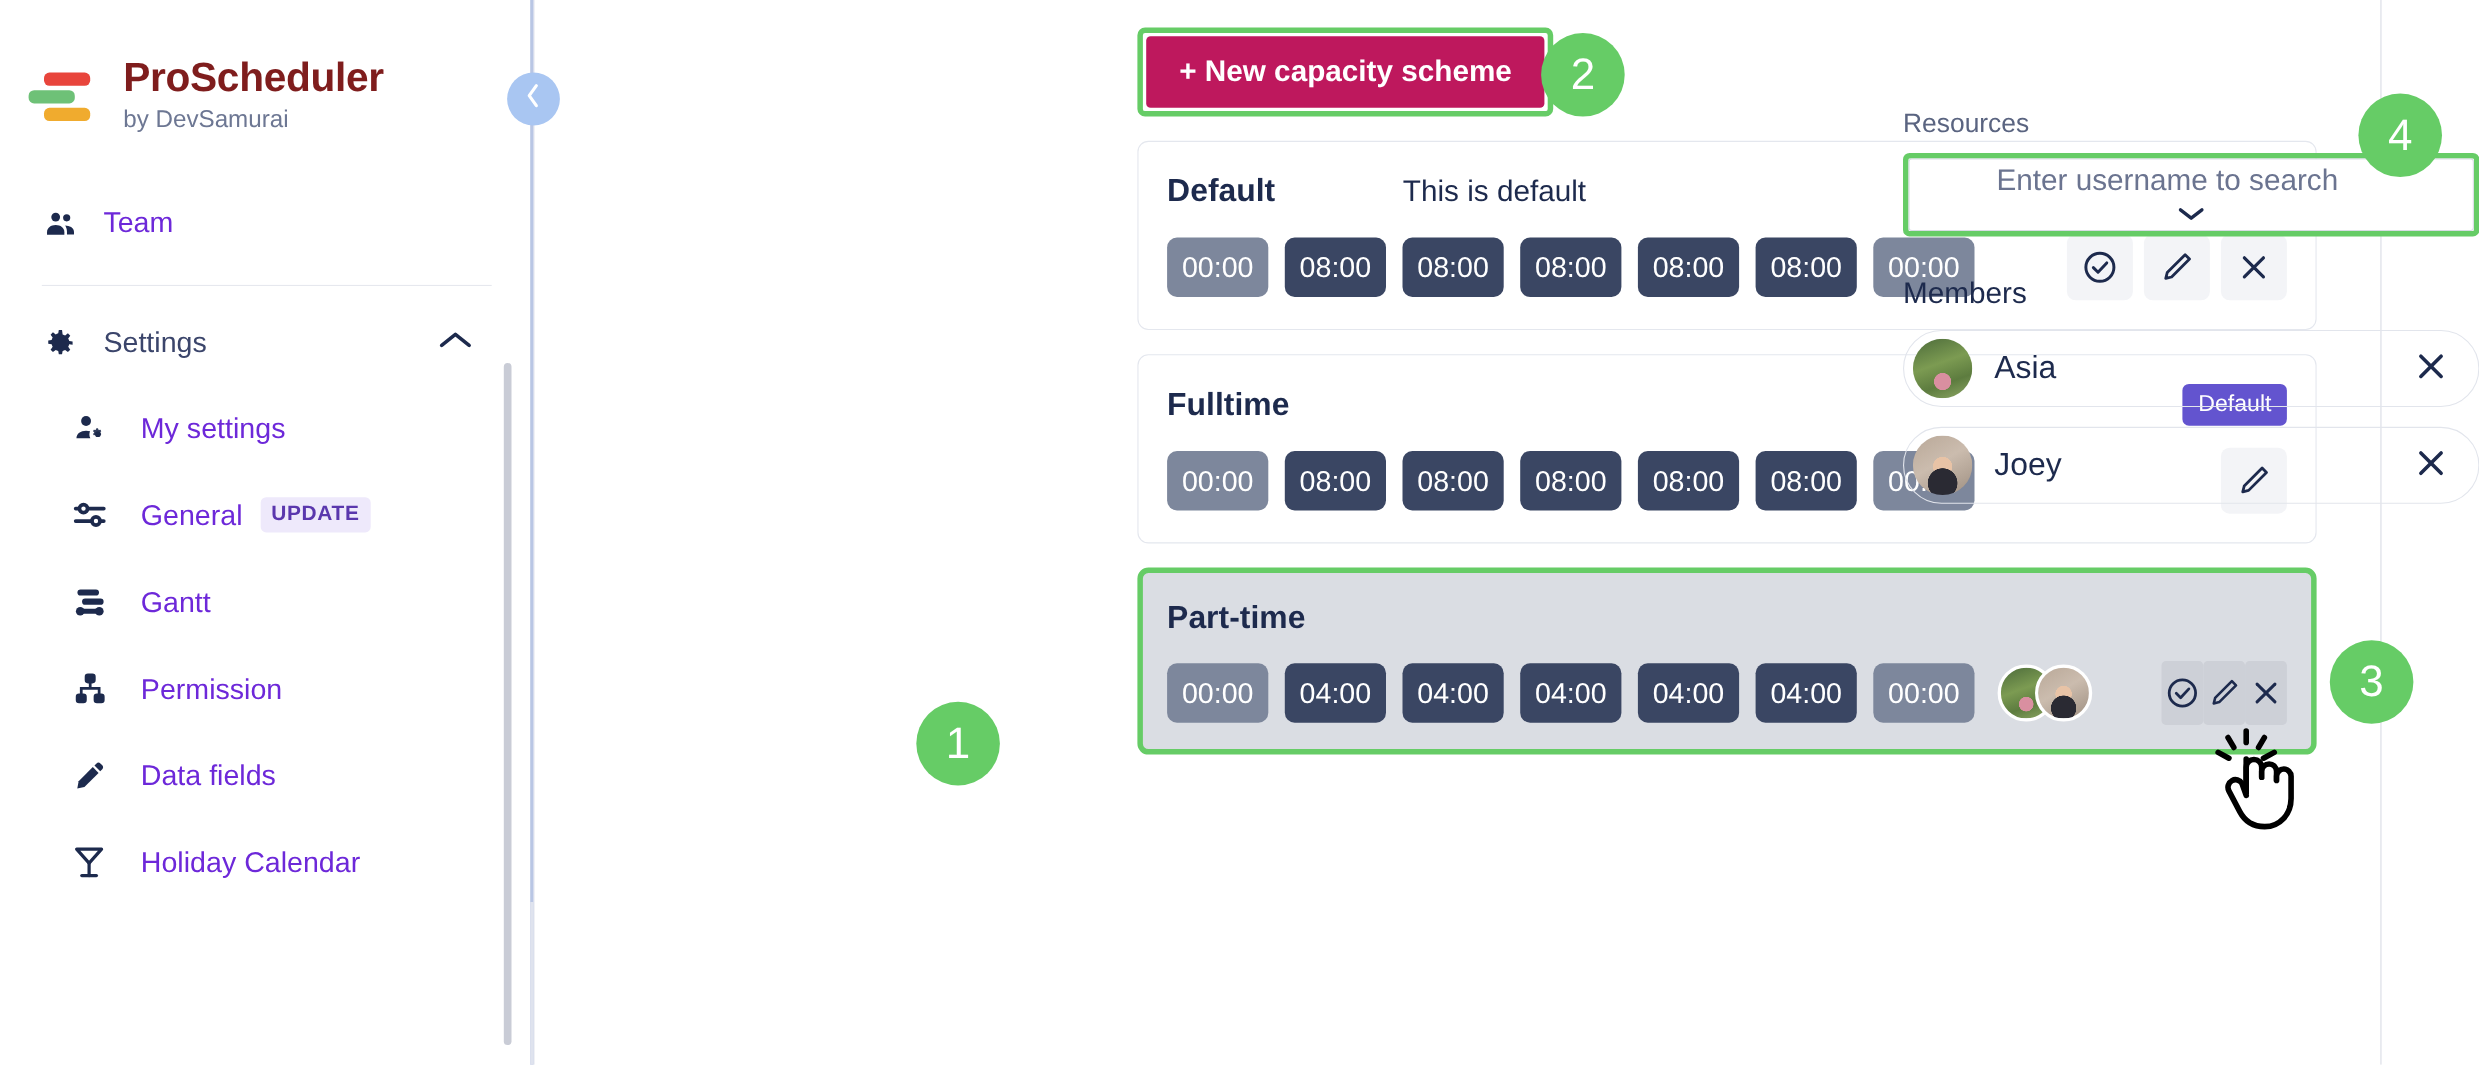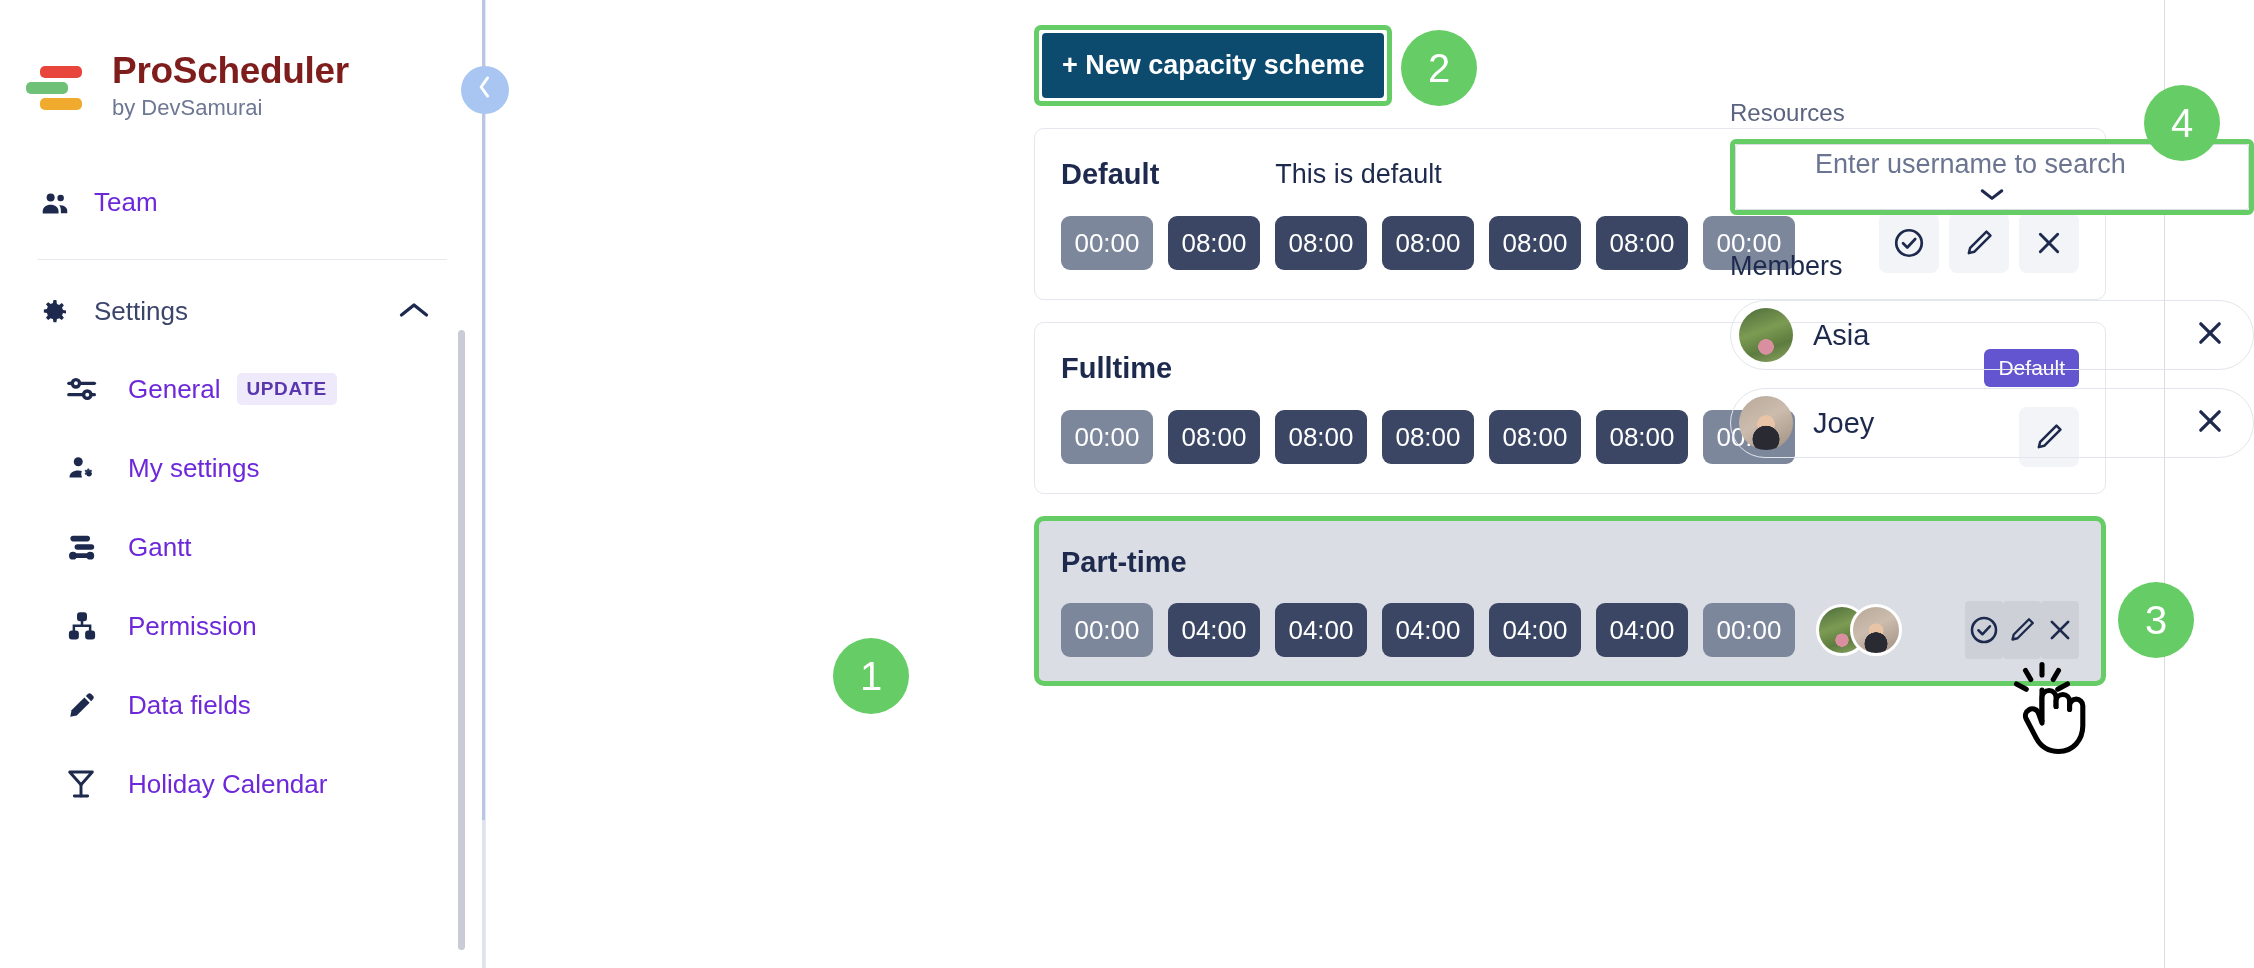--- a/index.html
+++ b/index.html
@@ -77,23 +77,23 @@
 
   
   .main { flex: 1; position: relative; padding: 0; }
 
   .new-scheme-wrap {
     position: absolute; left: 548px; top: 25px;
     border: 5px solid #66cc66; border-radius: 7px;
     padding: 3px;
   }
   .new-scheme-btn {
-    background: #0c4a6e; color: #fff;
+    background: #be185d; color: #fff;
     font-size: 27px; font-weight: bold;
-    padding: 17px 20px; border-radius: 4px; border: none;
+    padding: 17px 30px; border-radius: 4px; border: none;
     cursor: pointer; white-space: nowrap;
   }
 
   .step {
     position: absolute;
     width: 76px; height: 76px; border-radius: 50%;
     background: #66cc66; color: #fff;
     display: flex; align-items: center; justify-content: center;
     font-size: 40px; font-weight: normal; z-index: 8;
   }
@@ -231,41 +231,41 @@
         <span class="lb">Settings</span>
         <span class="chev-up">
           <svg width="30" height="20" viewBox="0 0 24 14" fill="none" stroke="currentColor" stroke-width="2.6" stroke-linecap="round" stroke-linejoin="round">
               <polyline points="2,11 12,3 22,11"></polyline>
             </svg>
         </span>
       </div>
 
       <div class="nav-row sub">
         <span class="ic">
+          <svg width="32" height="30" viewBox="0 0 24 24" fill="currentColor">
+            <circle cx="9" cy="7" r="3.6"></circle>
+            <path d="M2 19.5c0-3.4 3.1-5.5 7-5.5 1 0 2 .15 2.9.42-.3.7-.5 1.5-.5 2.3 0 1 .25 1.95.7 2.78z"></path>
+            <circle cx="17.6" cy="16.6" r="2.1"></circle>
+            <path d="M17.6 12.3l.55 1.25 1.35-.2.55 1-.95 1 .95 1-.55 1-1.35-.2-.55 1.25-1.1 0-.55-1.25-1.35.2-.55-1 .95-1-.95-1 .55-1 1.35.2.55-1.25z" opacity="0.9"></path>
+          </svg>
+        </span>
+        <span class="lb">My settings</span>
+      </div>
+
+      <div class="nav-row sub">
+        <span class="ic">
           <svg width="34" height="26" viewBox="0 0 24 18" fill="none" stroke="currentColor" stroke-width="2.4" stroke-linecap="round">
             <line x1="2" y1="5" x2="20" y2="5"></line>
               <circle cx="7" cy="5" r="2.6" fill="#fff"></circle>
             <line x1="2" y1="13" x2="20" y2="13"></line>
               <circle cx="15" cy="13" r="2.6" fill="#fff"></circle>
           </svg>
         </span>
         <span class="lb">General</span>
         <span class="badge-update">UPDATE</span>
-      </div>
-
-      <div class="nav-row sub">
-        <span class="ic">
-          <svg width="32" height="30" viewBox="0 0 24 24" fill="currentColor">
-            <circle cx="9" cy="7" r="3.6"></circle>
-            <path d="M2 19.5c0-3.4 3.1-5.5 7-5.5 1 0 2 .15 2.9.42-.3.7-.5 1.5-.5 2.3 0 1 .25 1.95.7 2.78z"></path>
-            <circle cx="17.6" cy="16.6" r="2.1"></circle>
-            <path d="M17.6 12.3l.55 1.25 1.35-.2.55 1-.95 1 .95 1-.55 1-1.35-.2-.55 1.25-1.1 0-.55-1.25-1.35.2-.55-1 .95-1-.95-1 .55-1 1.35.2.55-1.25z" opacity="0.9"></path>
-          </svg>
-        </span>
-        <span class="lb">My settings</span>
       </div>
 
       <div class="nav-row sub">
         <span class="ic">
           <svg width="34" height="28" viewBox="0 0 24 20" fill="currentColor">
             <rect x="3" y="2" width="14" height="4" rx="2"></rect>
             <rect x="6" y="8" width="14" height="4" rx="2"></rect>
             <rect x="3" y="14.5" width="16" height="3.4" rx="1.7"></rect>
             <circle cx="4.8" cy="16.2" r="2.8"></circle>
               <circle cx="17.2" cy="16.2" r="2.8"></circle>

